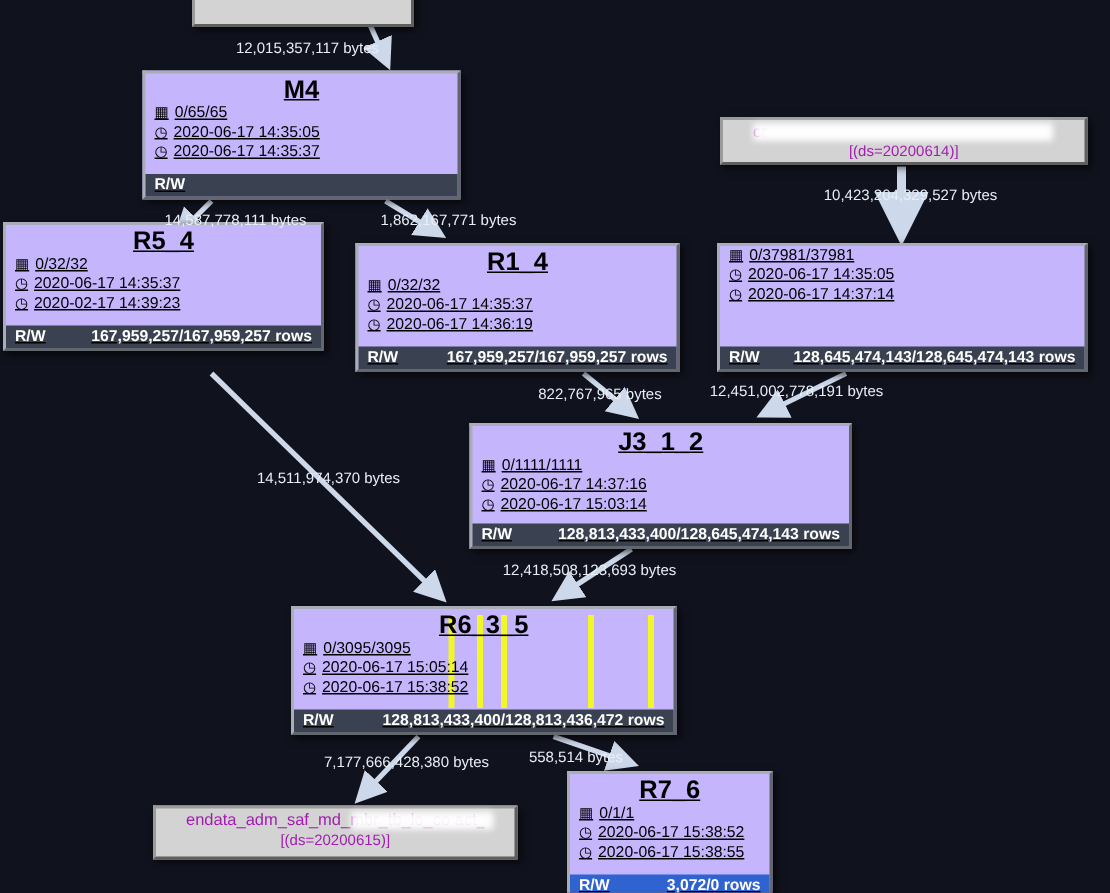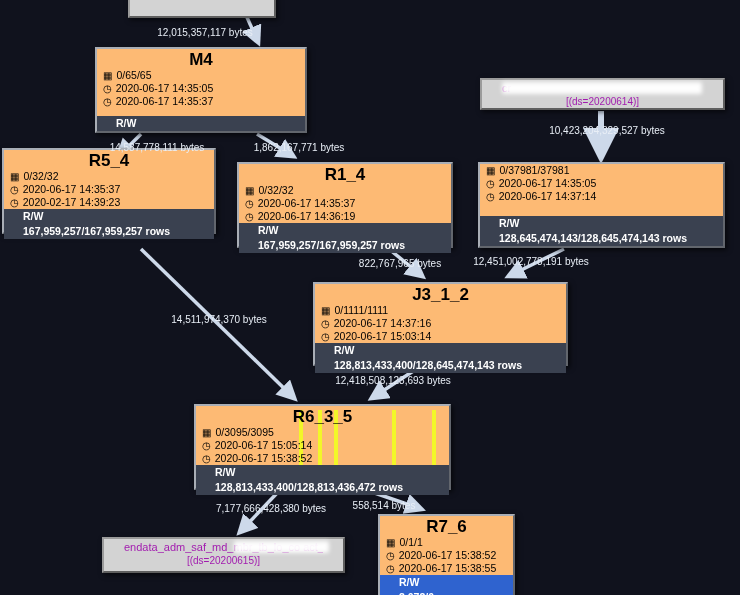--- a/index.html
+++ b/index.html
@@ -4,40 +4,40 @@
 <style>
   html,body{margin:0;padding:0;}
   body{
     width:740px;height:595px;position:relative;overflow:hidden;
     background:#10121d;
     font-family:"Liberation Sans",sans-serif;
   }
   .edges{position:absolute;left:0;top:0;z-index:1;pointer-events:none;}
   .node{
     position:absolute;z-index:2;
-    background:#fdba74;
+    background:#c4b5fd;
     border:2px solid #a9aeb6;
     border-right-color:#62666d;border-bottom-color:#62666d;
     box-shadow:2px 2px 5px rgba(0,0,0,.65);
-    display:flex;flex-direction:column;cursor:pointer;box-sizing:border-box;
+    display:flex;flex-direction:column;cursor:pointer;box-sizing:border-box;text-decoration:underline;
   }
   .node .title{
     position:relative;z-index:2;text-align:center;font-weight:bold;
     font-size:17px;line-height:19px;color:#000;padding-top:1px;
   }
   .node .line{
     position:relative;z-index:2;display:flex;align-items:center;gap:4px;
     font-size:10.5px;line-height:13px;color:#000;padding-left:6px;white-space:nowrap;
   }
   .node .ic{font-size:10px;line-height:13px;}
   .node .footer{
     position:relative;z-index:2;margin-top:auto;
     background:#3a4150;color:#fff;
     font-size:10.5px;line-height:15px;font-weight:bold;
-    display:flex;justify-content:space-between;padding:0 19px;white-space:nowrap;flex-direction:column;
+    display:flex;justify-content:space-between;padding:0 6px;white-space:nowrap;
   }
   .node .footer-blue{background:#2f63cf;}
   .ystripe{position:absolute;z-index:1;top:4px;height:62px;width:4px;background:#f2f728;}
   .io{
     position:absolute;z-index:2;
     background:#d3d3d3;border:2px solid #9b9b9b;
     border-right-color:#5f5f5f;border-bottom-color:#5f5f5f;
     box-shadow:2px 2px 5px rgba(0,0,0,.6);
     box-sizing:border-box;text-align:center;color:#a21caf;cursor:pointer;
     padding:1px 20px;

